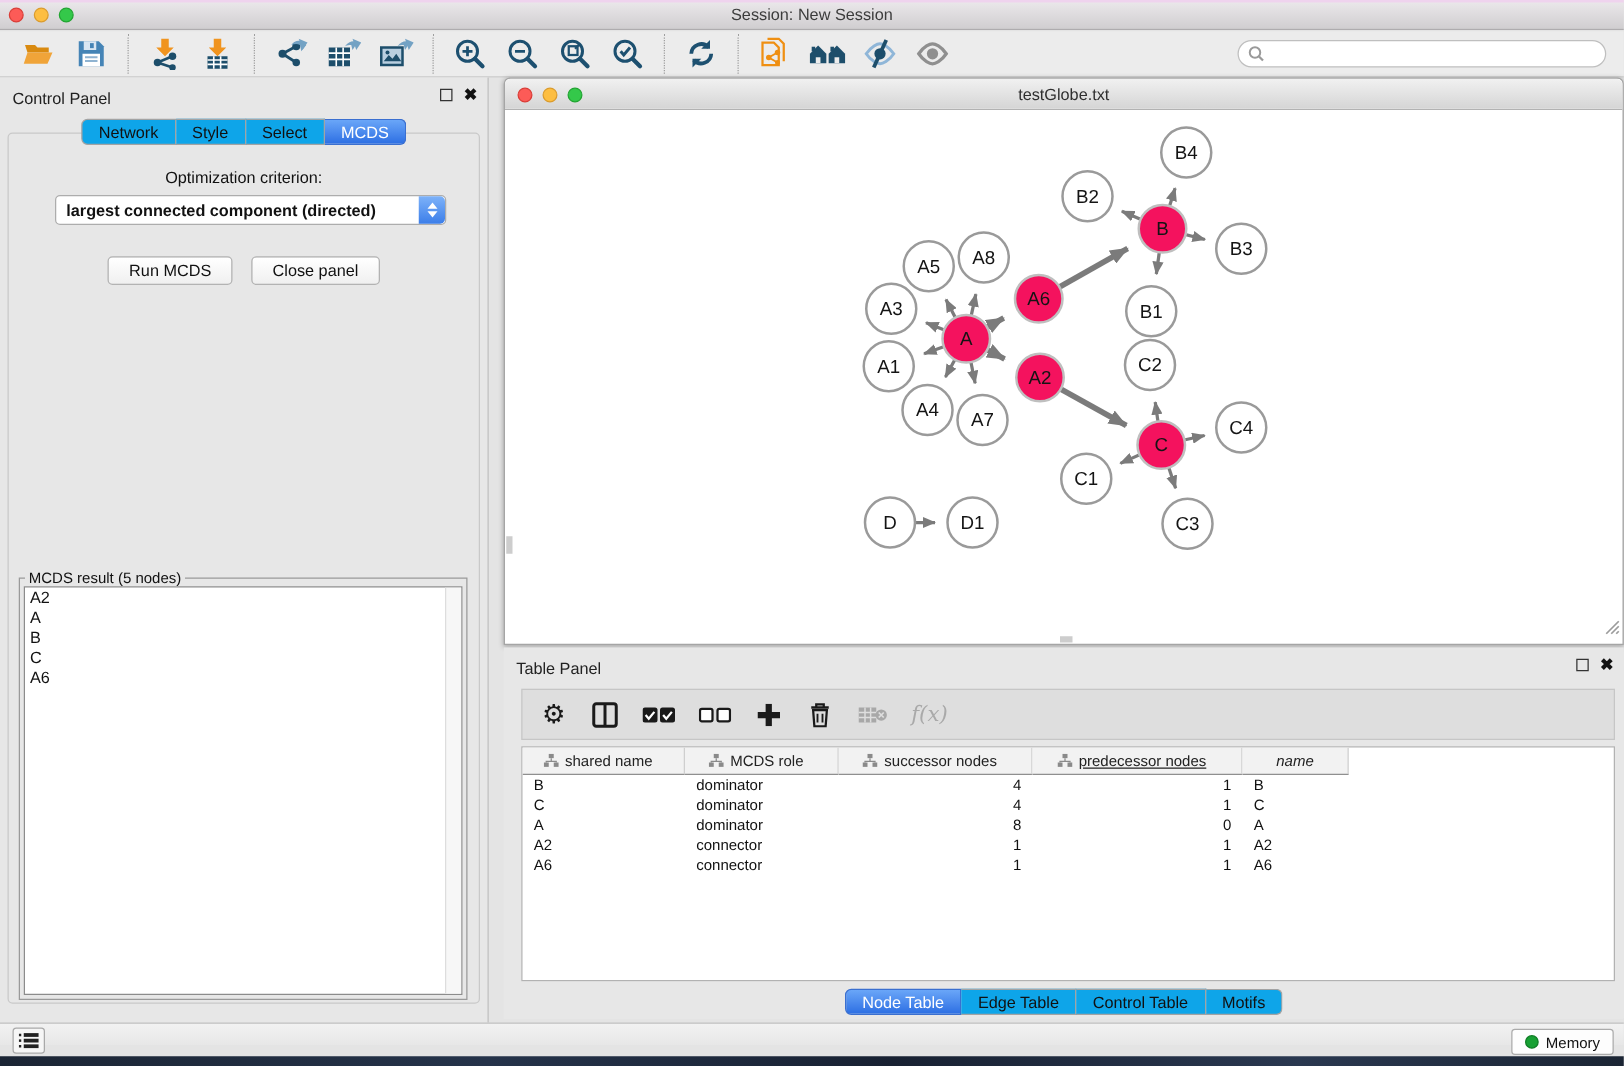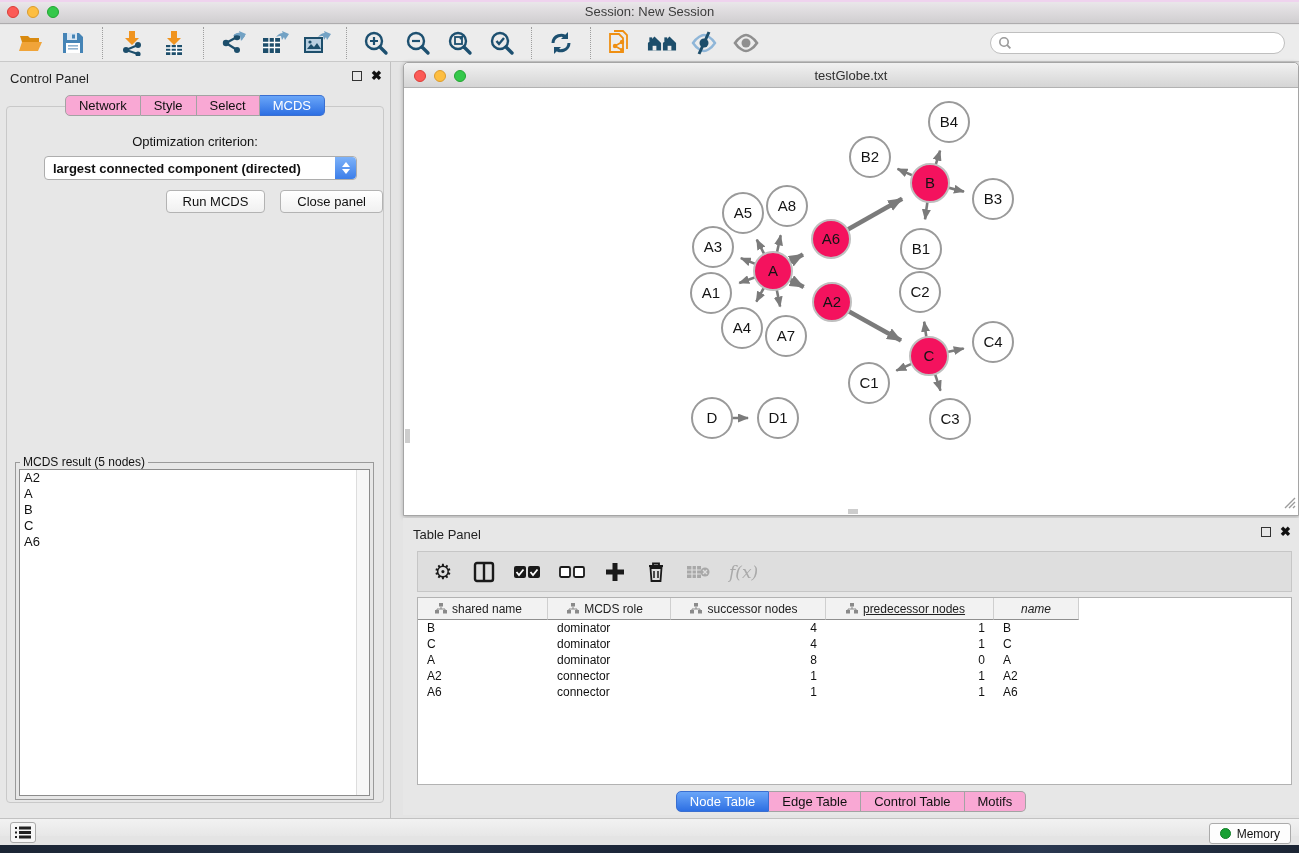--- a/index.html
+++ b/index.html
@@ -29,36 +29,36 @@
   .search-icon { position:absolute; left:8px; top:4px; }
 
   
   .control-panel { position:absolute; left:0; top:62px; width:391px; height:756px;
     background:#e7e7e7; border-right:1px solid #c0c0c0; }
   .panel-title { position:absolute; left:10px; top:9px; font-size:13px; color:#222; }
   .panel-ctrls { position:absolute; right:8px; top:9px; display:flex; gap:9px; align-items:center; }
   .float-box { width:10px; height:10px; border:1.5px solid #333; display:inline-block; }
   .close-x { font-size:13px; font-weight:bold; color:#111; line-height:10px; }
   .cp-tabs { position:absolute; left:0; right:0; top:33px; display:flex; justify-content:center; z-index:2; }
-  .seg-tab { height:21px; padding:0 13px; background:#f9a8d4; border:1px solid #a3a3a3; border-left:none;
+  .seg-tab { height:21px; padding:0 13px; background:#0ea5e9; border:1px solid #a3a3a3; border-left:none;
     font-size:13px; color:#111; display:flex; align-items:center; cursor:default; }
   .seg-tab.first { border-left:1px solid #a3a3a3; border-radius:5px 0 0 5px; }
   .seg-tab.last { border-radius:0 5px 5px 0; }
   .seg-tab.active { background:linear-gradient(#6aa6f8,#2d6fe3); color:#fff; border-color:#3a6fd0; }
   .cp-pane { position:absolute; left:6px; right:6px; top:44px; bottom:15px;
     border:1px solid #c9c9c9; border-radius:4px; background:#e7e7e7; }
   .opt-label { position:absolute; left:0; right:0; top:27px; text-align:center; font-size:13px; color:#111; }
   .combo { position:absolute; left:37px; top:49px; width:313px; height:24px; background:#fff;
     border:1px solid #adadad; border-radius:4px; font-size:13px; color:#111;
     display:flex; align-items:center; padding-left:8px;font-weight:bold; }
   .combo-cap { position:absolute; right:0; top:0; bottom:0; width:21px; border-radius:0 4px 4px 0;
     background:linear-gradient(#7db2f9,#3c7ee9); display:flex; flex-direction:column; align-items:center; justify-content:center; gap:2px; }
   .chev-up { width:0; height:0; border-left:4px solid transparent; border-right:4px solid transparent; border-bottom:5px solid #fff; }
   .chev-dn { width:0; height:0; border-left:4px solid transparent; border-right:4px solid transparent; border-top:5px solid #fff; }
-  .cp-buttons { position:absolute; left:0; right:0; top:83px; display:flex; justify-content:flex-end; gap:15px; }
+  .cp-buttons { position:absolute; left:0; right:0; top:98px; display:flex; justify-content:center; gap:15px; }
   .btn { height:23px; padding:0 16px; background:linear-gradient(#ffffff,#f0f0f0); border:1px solid #b3b3b3;
     border-radius:4px; font-size:13px; color:#111; font-family:"Liberation Sans",sans-serif; }
   fieldset.result-box { position:absolute; left:8px; right:9px; top:348px; height:345px;
     border:1px solid #9a9a9a; padding:0; }
   fieldset.result-box legend { font-size:12px; color:#111; margin-left:4px; padding:0 3px; }
   .result-list { position:absolute; left:3px; right:3px; top:0px; bottom:3px; background:#fff;
     border:1px solid #8c8c8c; overflow:hidden; }
   .result-scrollbar { position:absolute; right:0; top:0; bottom:0; width:13px; background:#f7f7f7; border-left:1px solid #ddd; }
   .result-item { font-size:13px; line-height:16px; padding-left:4px; color:#111; }
 

